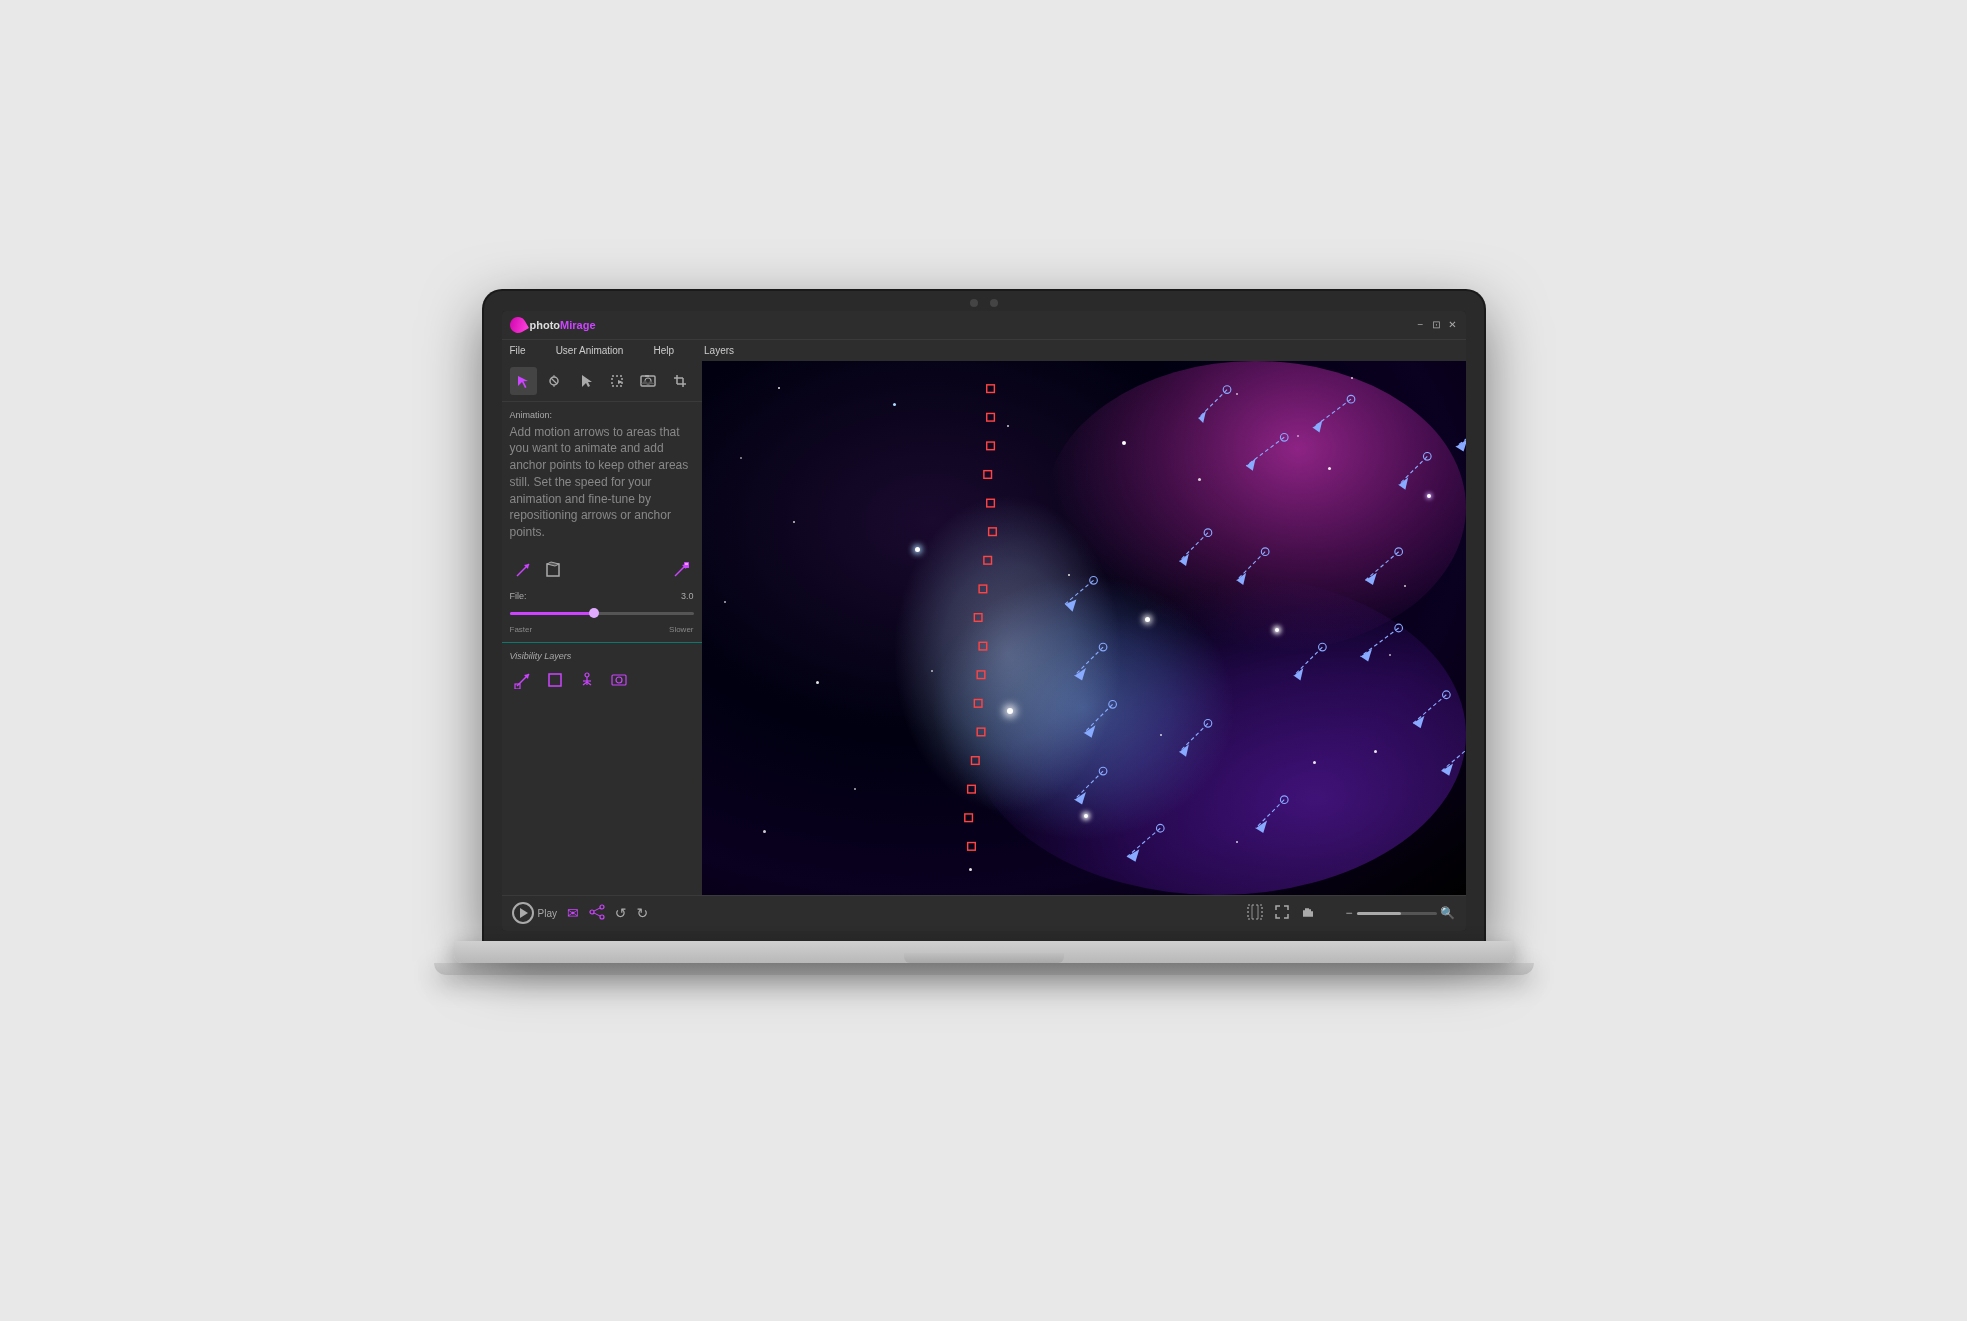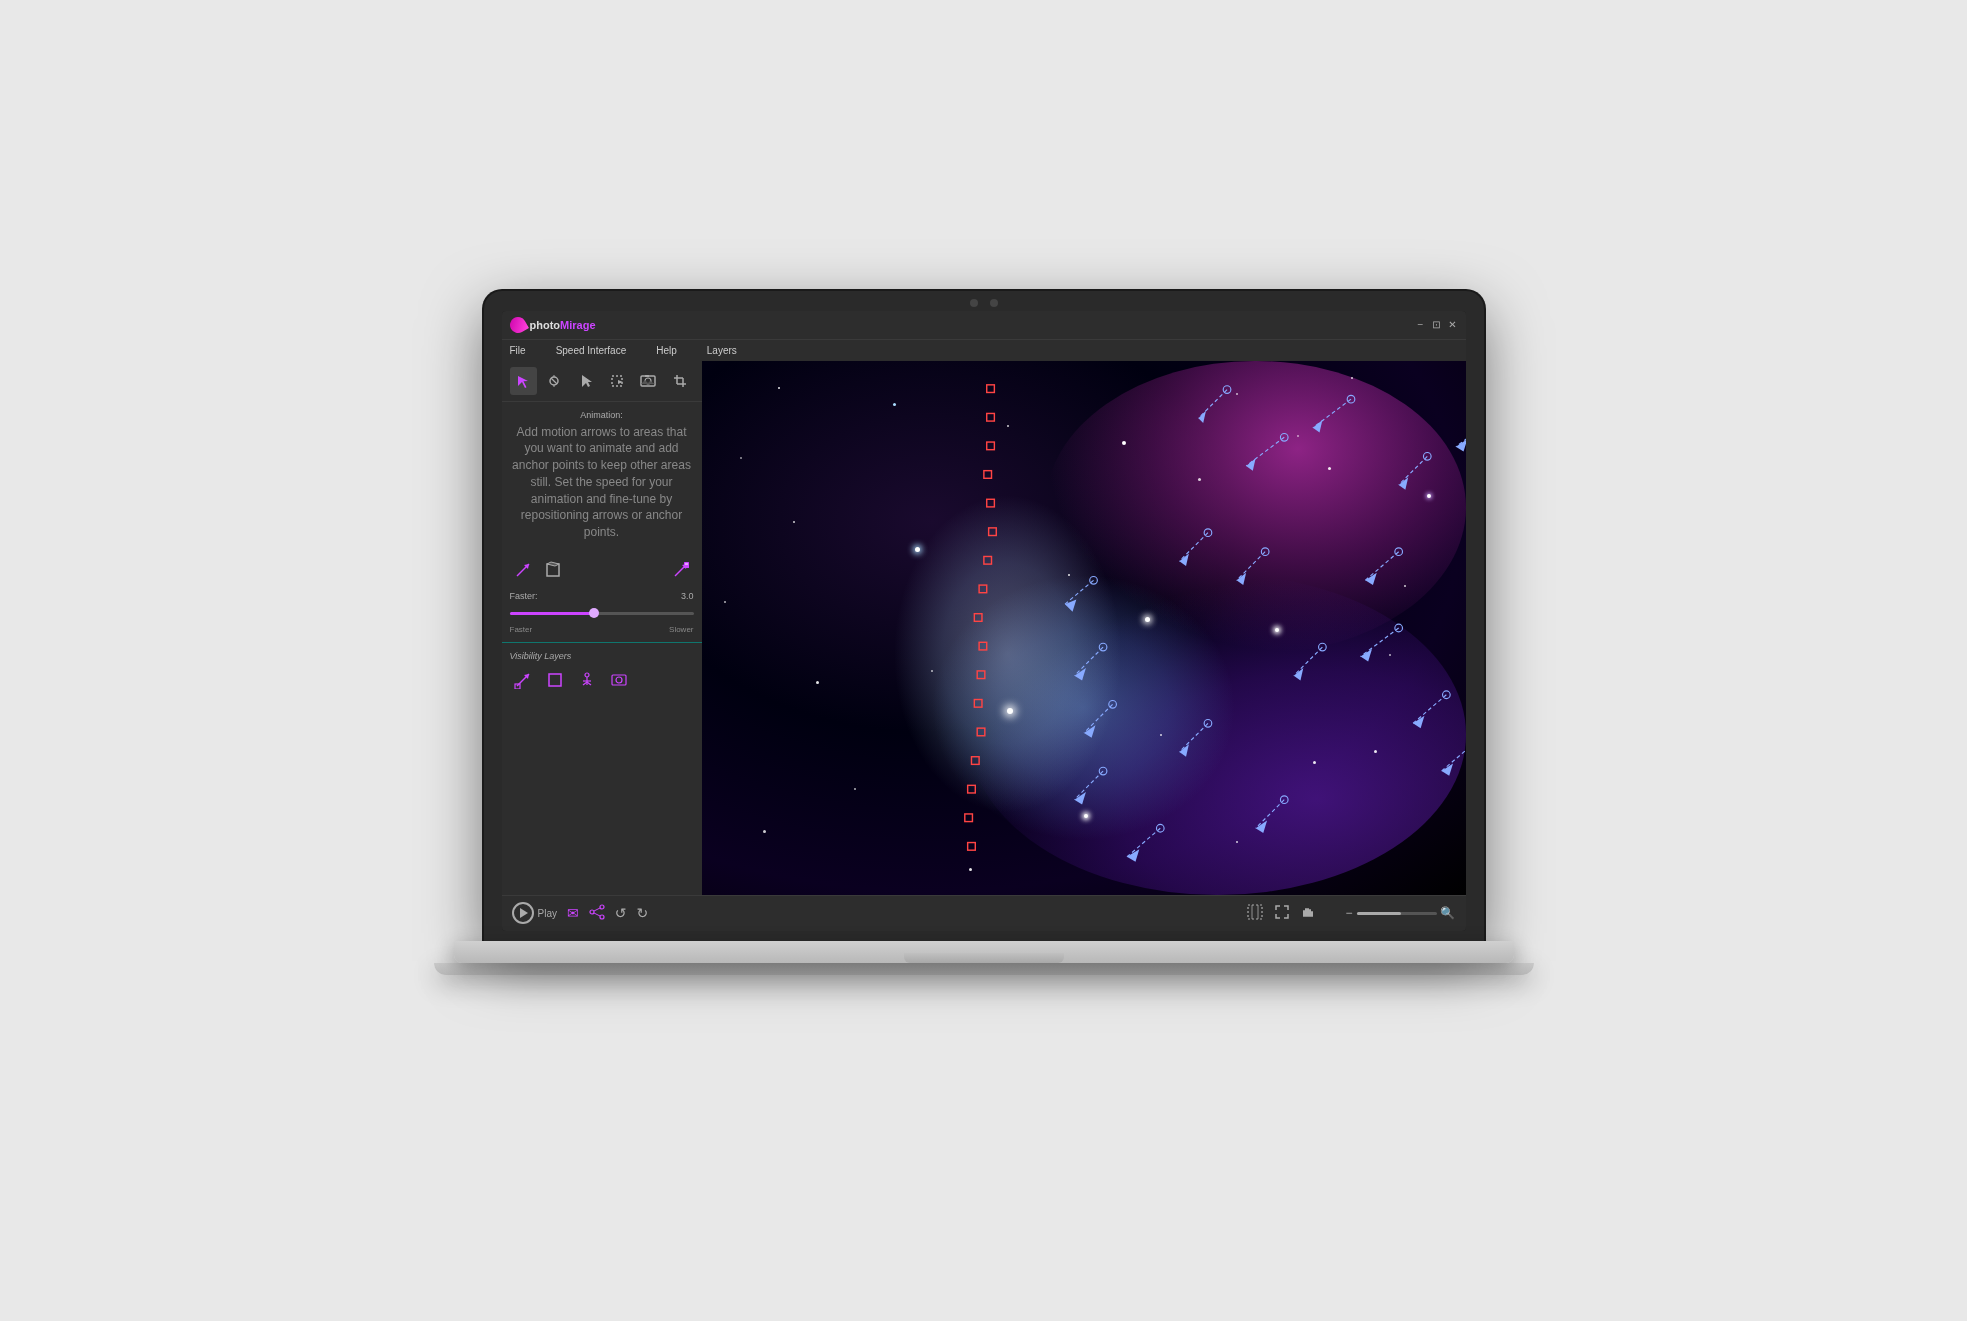--- a/index.html
+++ b/index.html
@@ -150,21 +150,20 @@
       justify-content: center;
       cursor: pointer;
       border-radius: 3px;
       color: #ddd;
       font-size: 14px;
     }
     .tool-btn.active { background: #444; }
 
     .animation-section {
       padding: 8px;
-      text-align: center;
     }
     .section-label {
       color: #aaa;
       font-size: 9px;
       margin-bottom: 4px;
     }
     .section-desc {
       color: #888;
       font-size: 12px;
       line-height: 1.4;
@@ -481,21 +480,21 @@
         </div>
         <div class="title-bar-controls">
           <div class="title-btn">−</div>
           <div class="title-btn">⊡</div>
           <div class="title-btn">✕</div>
         </div>
       </div>
 
       <div class="menu-bar">
         <span class="menu-item">File</span>
-        <span class="menu-item">Speed Interface</span>
+        <span class="menu-item">User Animation</span>
         <span class="menu-item">Help</span>
         <span class="menu-item">Layers</span>
       </div>
 
       <div class="app-body">
 
         <div class="sidebar">
 
           <div class="toolbar-row">
             <div class="tool-btn active" title="Arrow Tool">
@@ -562,21 +561,21 @@
                 <svg width="18" height="18" viewBox="0 0 18 18">
                   <line x1="3" y1="15" x2="15" y2="3" stroke="#cc44ff" stroke-width="1.5"></line>
                   <polygon points="15,3 10,4 14,8" fill="#cc44ff"></polygon>
                   <rect x="12" y="1" width="5" height="6" fill="#cc44ff" rx="0.5"></rect>
                   <line x1="13" y1="3" x2="16" y2="3" stroke="white" stroke-width="1"></line>
                 </svg>
               </div>
             </div>
 
             <div class="speed-row">
-              <span class="speed-label">Faster:</span>
+              <span class="speed-label">File:</span>
               <span class="speed-value">3.0</span>
             </div>
             <div class="speed-slider">
               <div class="slider-track">
                 <div class="slider-fill"></div>
                 <div class="slider-thumb"></div>
               </div>
             </div>
             <div class="speed-labels">
               <span class="speed-sub">Faster</span>

